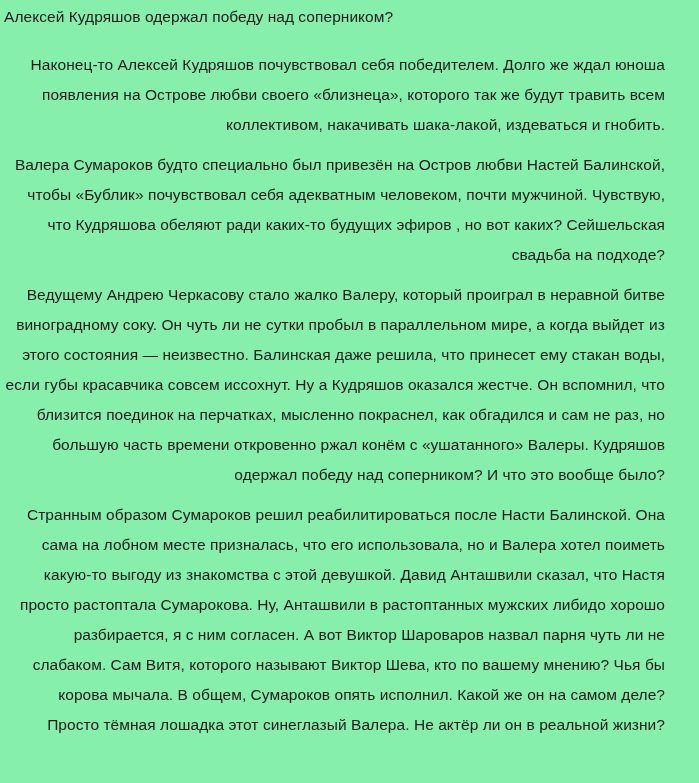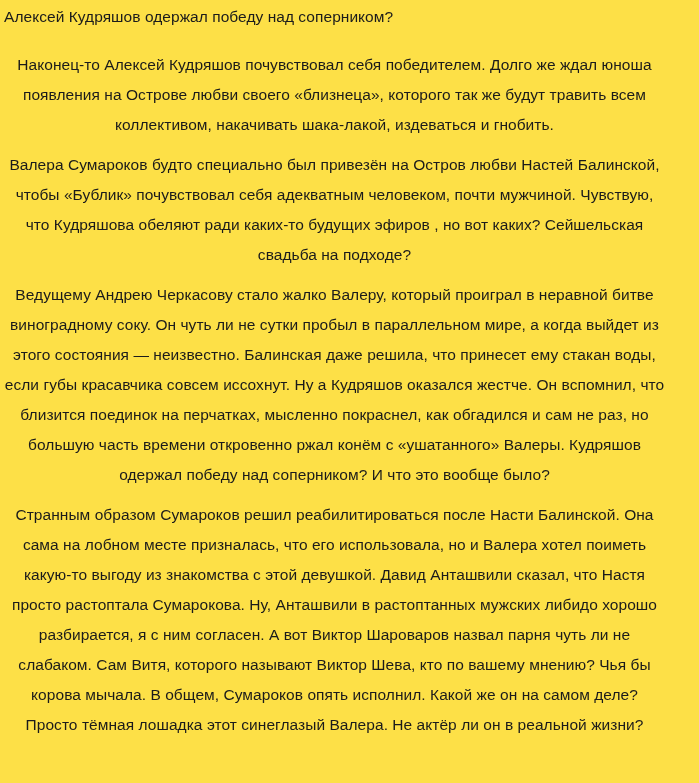--- a/index.html
+++ b/index.html
@@ -14,21 +14,21 @@
     overflow: hidden;
     font-family: "Liberation Sans", "DejaVu Sans", sans-serif;
     color: #1b1b1b;
     -webkit-font-smoothing: antialiased;
   }
   .page {
     box-sizing: border-box;
     width: 699px;
     height: 783px;
     padding: 6px 34px 12px 4px;
-    background: #fde047;
+    background: #86efac;
   }
   .headline {
     font-size: 15.5px;
     line-height: 22px;
     font-weight: 400;
     color: #1b1b1b;
     margin: 0 0 22px 0;
     letter-spacing: 0.05px;
   }
   .byline {
@@ -38,21 +38,21 @@
     color: #1b1b1b;
     margin: 0 0 26px 0;
     letter-spacing: 0.05px;
   }
   .body-text p {
     font-size: 15.5px;
     line-height: 30px;
     font-weight: 400;
     color: #1b1b1b;
     margin: 0 0 10px 0;
-    text-align: center;
+    text-align: right;
     letter-spacing: 0.05px;
   }
   .body-text p:last-child {
     margin-bottom: 0;
   }
 </style>
 </head>
 <body>
 
 <div class="page">

